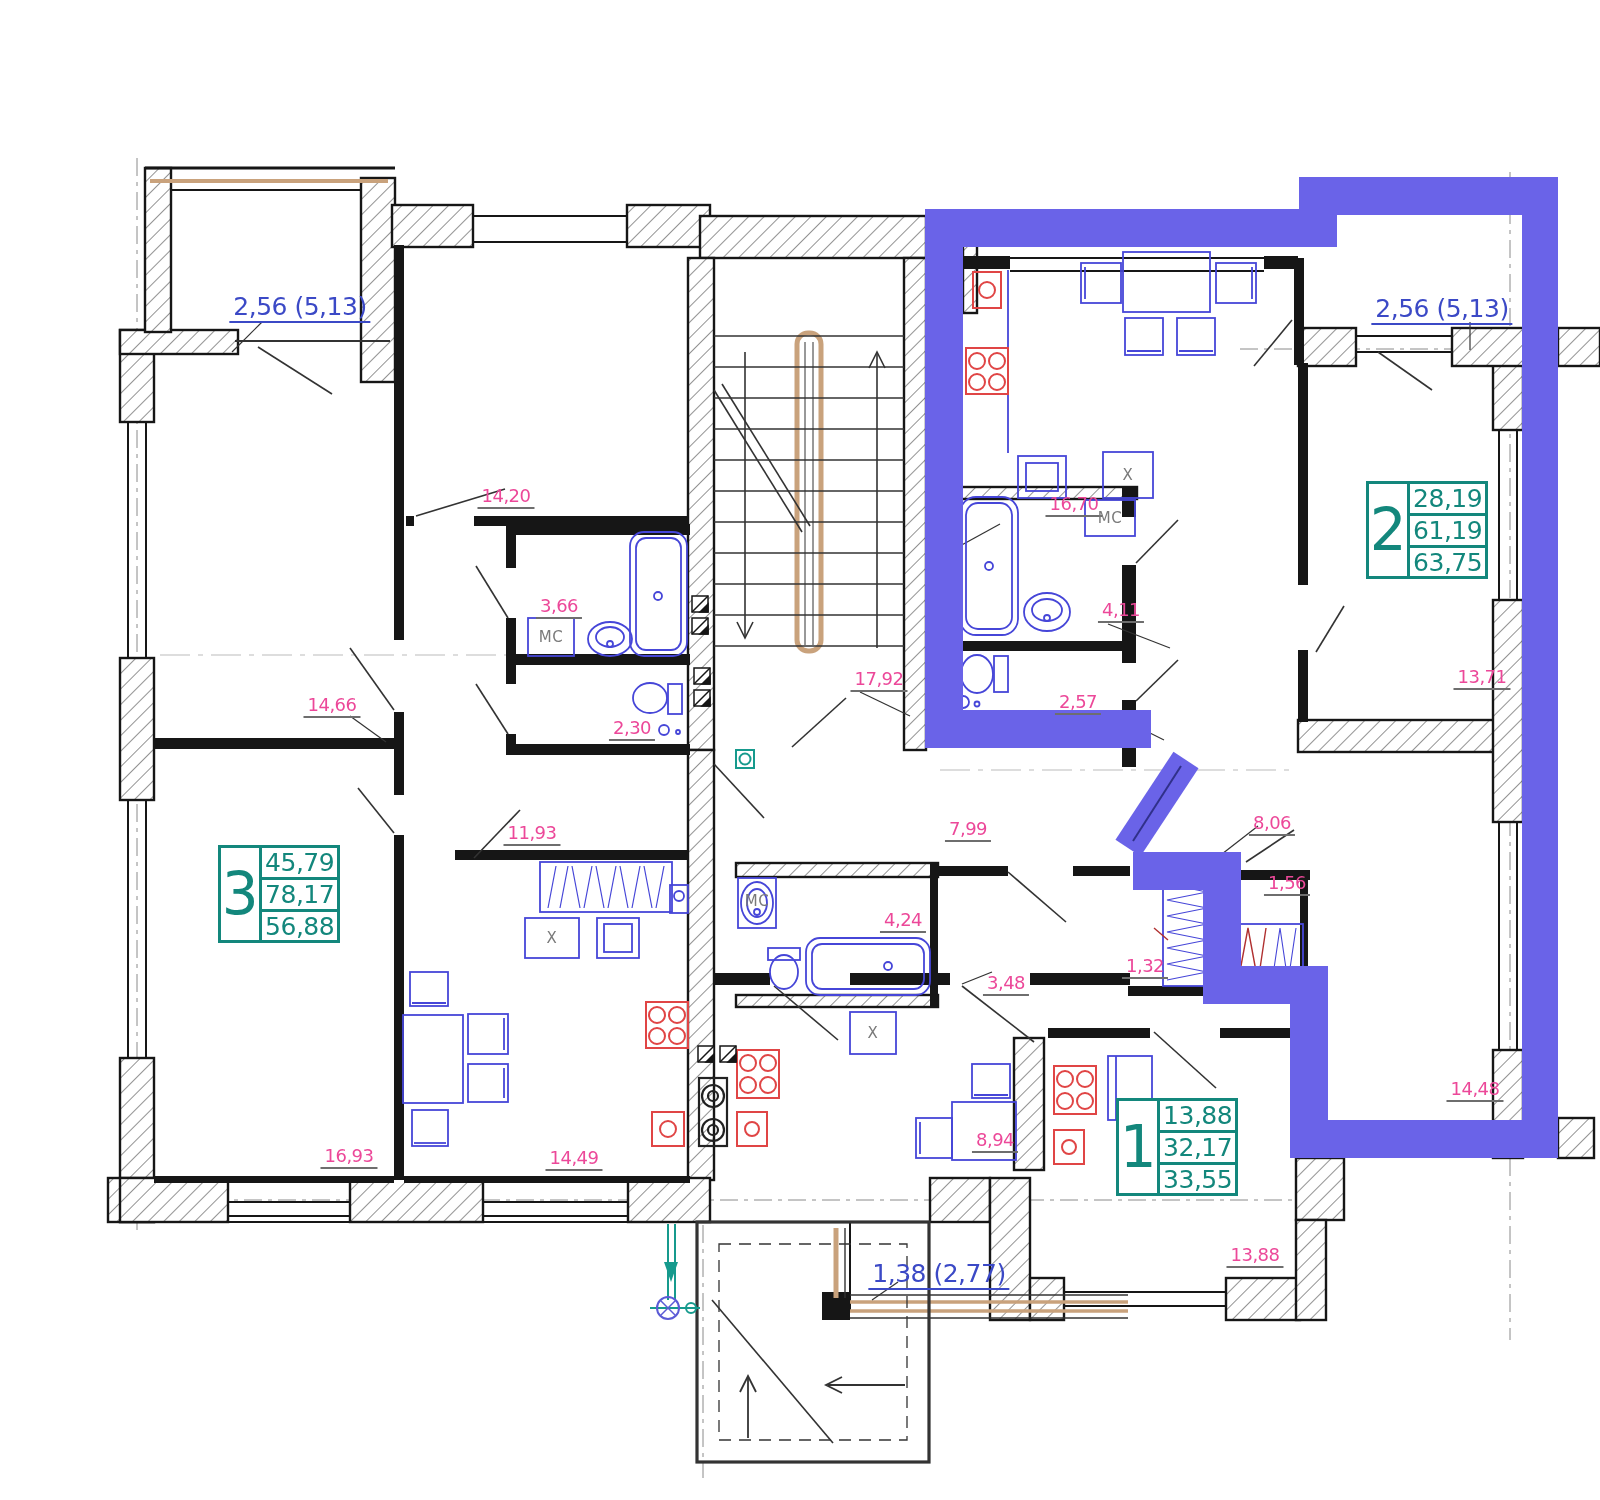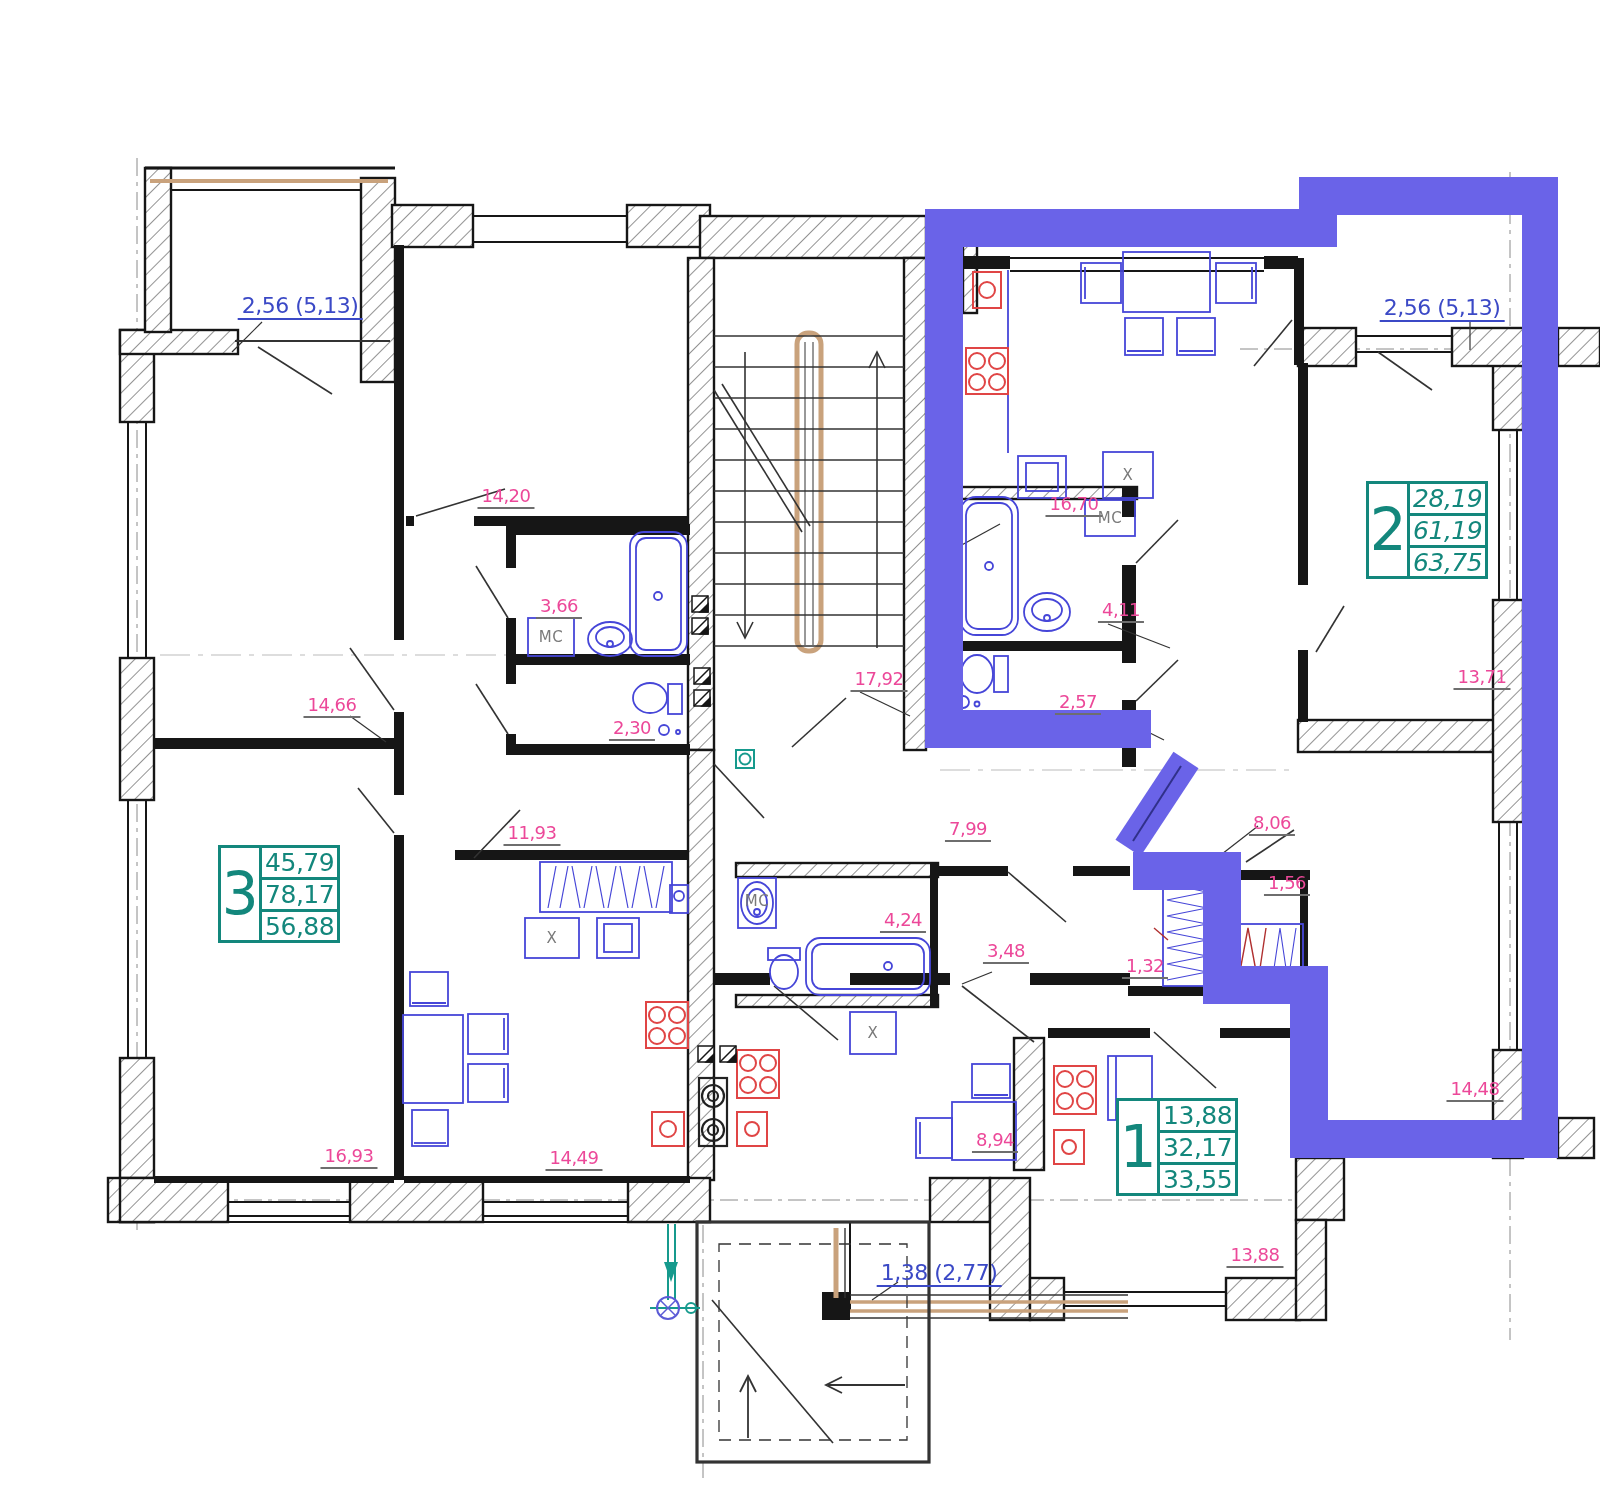--- a/index.html
+++ b/index.html
@@ -2,21 +2,21 @@
 <html><head>
 <meta charset="utf-8">
 <style>
   html,body{margin:0;padding:0;background:#ffffff;}
   #stage{position:relative;width:1600px;height:1500px;background:#ffffff;overflow:hidden;
          font-family:"DejaVu Sans", sans-serif;}
   #plan-svg{position:absolute;left:0;top:0;}
   .dim{position:absolute;transform:translateX(-50%);white-space:nowrap;
        font-size:18px;letter-spacing:-0.5px;color:#ec4899;
        border-bottom:2px solid #6e6e6e;padding:0 4px 1px;line-height:1.05;}
-  .dim.blue{color:#3b49c6;border-color:#3b49c6;font-size:22px;}
+  .dim.blue{color:#3b49c6;border-color:#3b49c6;font-size:25px;}
   .tag{position:absolute;transform:translate(-50%,-50%);font-size:15px;color:#7a7a7a;
        letter-spacing:0.5px;line-height:1;}
   .aptbox{position:absolute;display:flex;background:#fff;border:3px solid #13877c;
           color:#13877c;box-sizing:border-box;}
   .aptbox .num{width:33%;display:flex;align-items:center;justify-content:center;
                border-right:3px solid #13877c;line-height:0.9;}
   .aptbox .rows{flex:1;display:flex;flex-direction:column;}
   .aptbox .rows .r{flex:1;display:flex;align-items:center;justify-content:center;
                    border-bottom:3px solid #13877c;letter-spacing:-0.5px;}
   .aptbox .rows .r:last-child{border-bottom:none;}
@@ -428,21 +428,21 @@
 <div class="dim" style="left:506px;top:487px;">14,20</div>
 <div class="dim" style="left:559px;top:597px;">3,66</div>
 <div class="dim" style="left:632px;top:719px;">2,30</div>
 <div class="dim" style="left:332px;top:696px;">14,66</div>
 <div class="dim" style="left:349px;top:1147px;">16,93</div>
 <div class="dim" style="left:532px;top:824px;">11,93</div>
 <div class="dim" style="left:574px;top:1149px;">14,49</div>
 <div class="dim" style="left:879px;top:670px;">17,92</div>
 <div class="dim" style="left:968px;top:820px;">7,99</div>
 <div class="dim" style="left:903px;top:911px;">4,24</div>
-<div class="dim" style="left:1006px;top:942px;text-align:right;">3,48</div>
+<div class="dim" style="left:1006px;top:974px;text-align:right;">3,48</div>
 <div class="dim" style="left:995px;top:1131px;">8,94</div>
 <div class="dim" style="left:1074px;top:495px;">16,70</div>
 <div class="dim" style="left:1121px;top:601px;">4,11</div>
 <div class="dim" style="left:1078px;top:693px;">2,57</div>
 <div class="dim" style="left:1272px;top:814px;">8,06</div>
 <div class="dim" style="left:1287px;top:874px;">1,56</div>
 <div class="dim" style="left:1145px;top:957px;">1,32</div>
 <div class="dim" style="left:1482px;top:668px;">13,71</div>
 <div class="dim" style="left:1475px;top:1080px;">14,48</div>
 <div class="dim" style="left:1255px;top:1246px;">13,88</div>
@@ -453,21 +453,21 @@
 
 <div class="tag" style="left:551px;top:637px;">МС</div>
 <div class="tag" style="left:757px;top:901px;">МС</div>
 <div class="tag" style="left:1110px;top:518px;">МС</div>
 <div class="tag" style="left:552px;top:938px;">X</div>
 <div class="tag" style="left:873px;top:1033px;">X</div>
 <div class="tag" style="left:1128px;top:475px;">X</div>
 
 <div class="aptbox" style="left:1366px;top:481px;width:122px;height:98px;">
   <div class="num" style="font-size:58px;">2</div>
-  <div class="rows" style="font-size:25px;font-style:italic;">
+  <div class="rows" style="font-size:25px;">
     <div class="r">28,19</div>
     <div class="r">61,19</div>
     <div class="r">63,75</div>
   </div>
 </div>
 <div class="aptbox" style="left:218px;top:845px;width:122px;height:98px;">
   <div class="num" style="font-size:58px;">3</div>
   <div class="rows" style="font-size:25px;">
     <div class="r">45,79</div>
     <div class="r">78,17</div>

